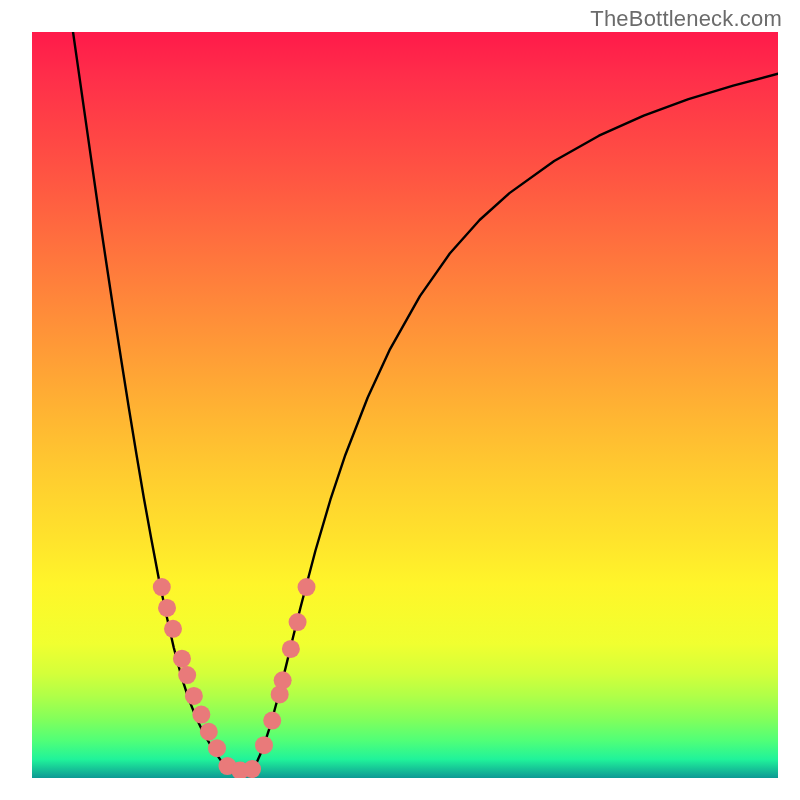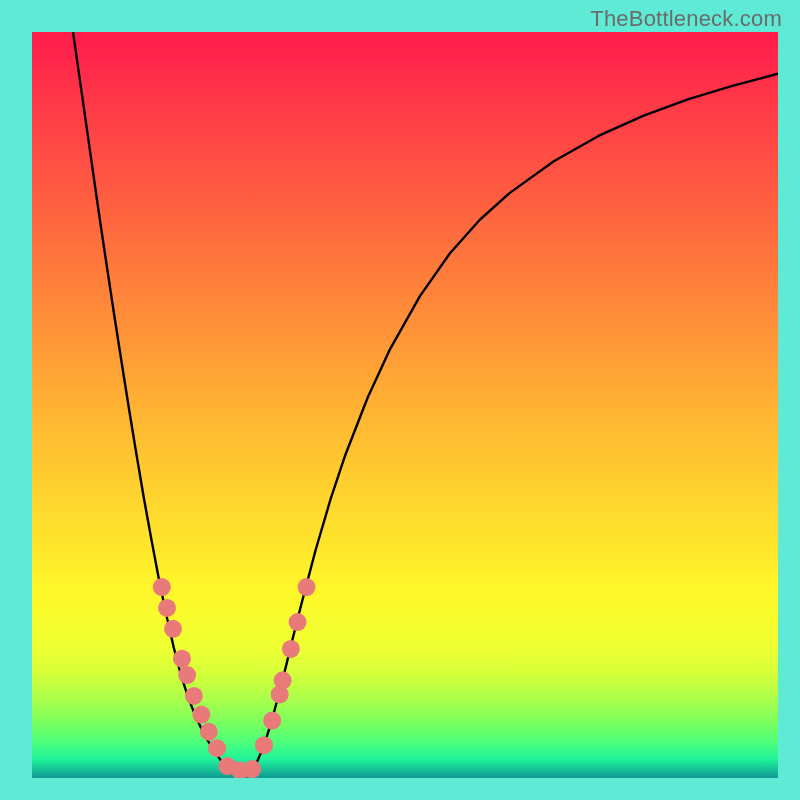--- a/index.html
+++ b/index.html
@@ -8,21 +8,21 @@
     width: 800px;
     height: 800px;
     background: #000;
     overflow: hidden;
     font-family: Arial, Helvetica, sans-serif;
   }
   .frame {
     position: absolute;
     left: 0; top: 0;
     width: 800px; height: 800px;
-    background: #5eead4;
+    background: #ffffff;
   }
   .plot {
     position: absolute;
     left: 32px;
     top: 32px;
     width: 746px;
     height: 746px;
     overflow: hidden;
   }
   .gradient {

